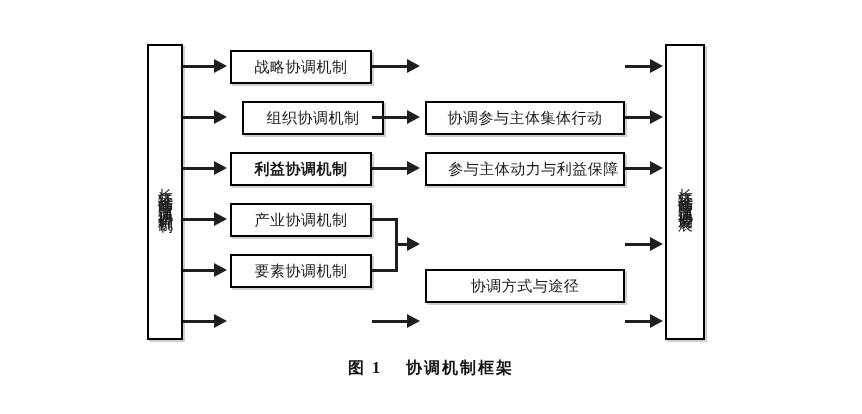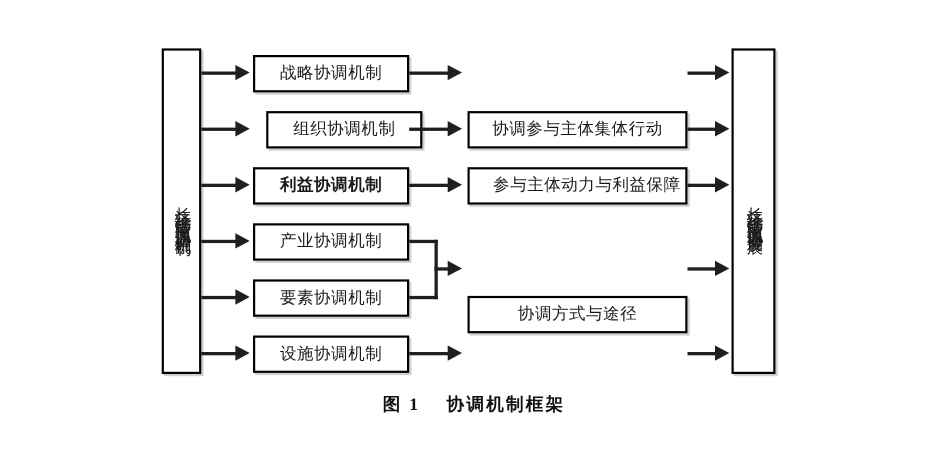--- a/index.html
+++ b/index.html
@@ -107,21 +107,20 @@
   <div class="hline" style="left:183px;top:269px;width:33px;"></div>
   <div class="arrowhead" style="left:214px;top:263px;"></div>
   <div class="hline" style="left:183px;top:320px;width:33px;"></div>
   <div class="arrowhead" style="left:214px;top:314px;"></div>
 
   <div class="box mech" id="mech-1">战略协调机制</div>
   <div class="box mech" id="mech-2">组织协调机制</div>
   <div class="box mech" id="mech-3">利益协调机制</div>
   <div class="box mech" id="mech-4">产业协调机制</div>
   <div class="box mech" id="mech-5">要素协调机制</div>
-  <div class="box mech" id="mech-6">设施协调机制</div>
 
   <div class="hline" style="left:372px;top:65px;width:37px;"></div>
   <div class="arrowhead" style="left:407px;top:59px;"></div>
   <div class="hline" style="left:372px;top:116px;width:37px;"></div>
   <div class="arrowhead" style="left:407px;top:110px;"></div>
   <div class="hline" style="left:372px;top:167px;width:37px;"></div>
   <div class="arrowhead" style="left:407px;top:161px;"></div>
   <div class="hline" style="left:372px;top:320px;width:37px;"></div>
   <div class="arrowhead" style="left:407px;top:314px;"></div>
 

